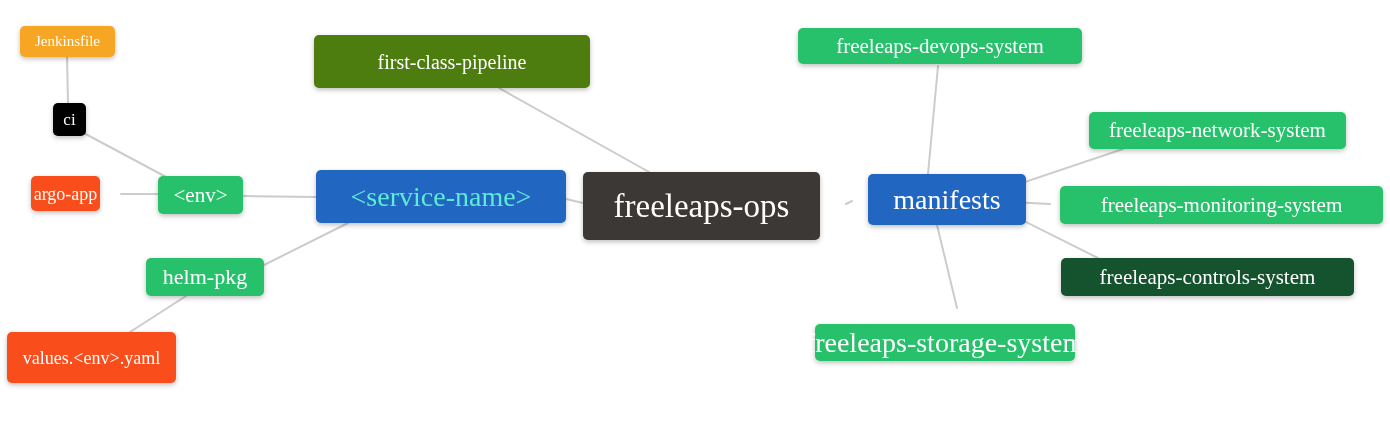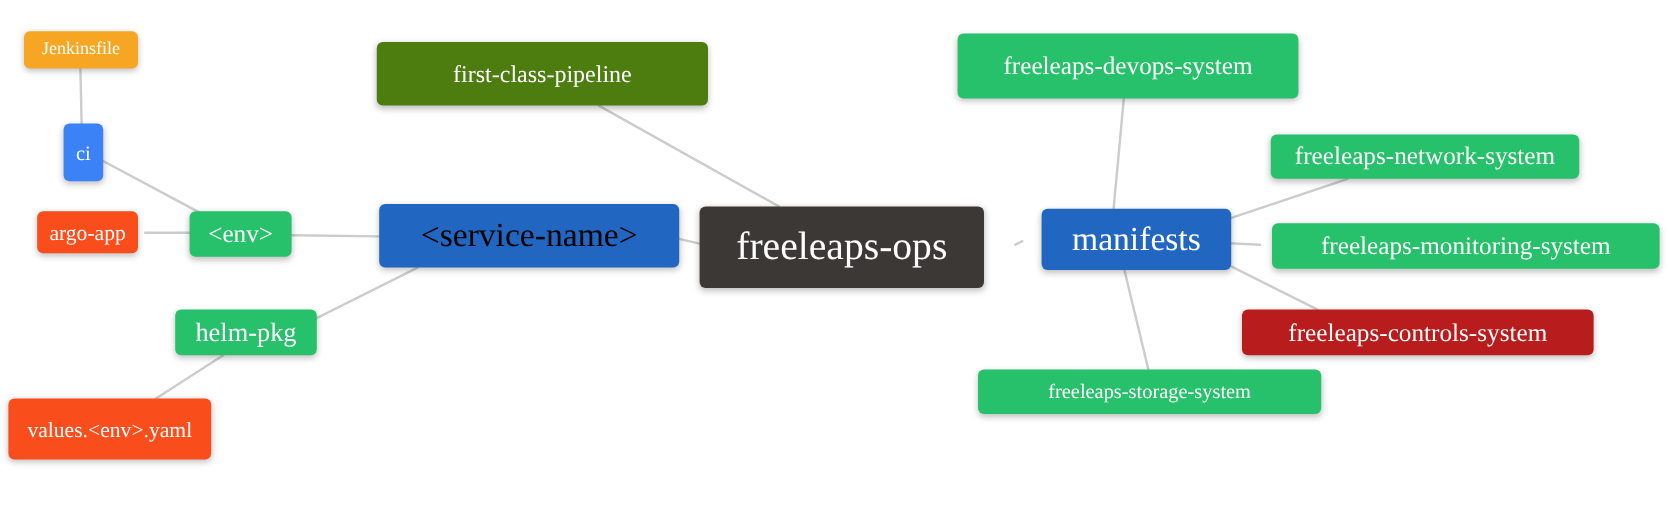--- a/index.html
+++ b/index.html
@@ -58,41 +58,41 @@
     <line x1="846" y1="204" x2="852" y2="201" stroke="#CCCCCC"></line>
     <line x1="928" y1="174" x2="938" y2="66" stroke="#CCCCCC"></line>
     <line x1="1010" y1="187" x2="1123" y2="149" stroke="#CCCCCC"></line>
     <line x1="1010" y1="202" x2="1050" y2="204" stroke="#CCCCCC"></line>
     <line x1="1010" y1="214" x2="1098" y2="258" stroke="#CCCCCC"></line>
     <line x1="937" y1="225" x2="957" y2="308" stroke="#CCCCCC"></line>
   </svg>
 
   <div class="node" style="left: 20px; top: 26px; width: 95px; height: 31px; font-size: 15px; background-color: rgb(247, 166, 35); color: rgb(255, 255, 255);">Jenkinsfile</div>
 
-  <div class="node" style="left: 53px; top: 103px; width: 33px; height: 48px; font-size: 17px; background-color: #3b82f6; color: rgb(255, 255, 255);">ci</div>
+  <div class="node" style="left: 53px; top: 103px; width: 33px; height: 33px; font-size: 17px; background-color: #000000; color: rgb(255, 255, 255);">ci</div>
 
-  <div class="node" style="left: 31px; top: 176px; width: 84px; height: 35px; font-size: 18px; background-color: rgb(249, 77, 28); color: rgb(255, 255, 255);">argo-app</div>
+  <div class="node" style="left: 31px; top: 176px; width: 69px; height: 35px; font-size: 18px; background-color: rgb(249, 77, 28); color: rgb(255, 255, 255);">argo-app</div>
 
   <div class="node" style="left: 158px; top: 176px; width: 85px; height: 38px; font-size: 21px; background-color: rgb(39, 193, 107); color: rgb(255, 255, 255);">&lt;env&gt;</div>
 
   <div class="node" style="left: 146px; top: 258px; width: 118px; height: 38px; font-size: 22px; background-color: rgb(39, 193, 107); color: rgb(255, 255, 255);">helm-pkg</div>
 
   <div class="node" style="left: 7px; top: 332px; width: 169px; height: 51px; font-size: 18px; background-color: rgb(249, 77, 28); color: rgb(255, 255, 255);">values.&lt;env&gt;.yaml</div>
 
   <div class="node" style="left: 314px; top: 35px; width: 276px; height: 53px; font-size: 20px; background-color: #4d7c0f; color: rgb(255, 255, 255);">first-class-pipeline</div>
 
-  <div class="node" style="left: 316px; top: 170px; width: 250px; height: 53px; font-size: 28px; background-color: rgb(33, 102, 192); color: #000000; text-align: center;">&lt;service-name&gt;</div>
+  <div class="node" style="left: 316px; top: 170px; width: 250px; height: 53px; font-size: 28px; background-color: rgb(33, 102, 192); color: #5eead4; text-align: center;">&lt;service-name&gt;</div>
 
   <div class="node" style="left: 583px; top: 172px; width: 237px; height: 68px; font-size: 33px; background-color: rgb(59, 56, 53); color: rgb(255, 255, 255);">freeleaps-ops</div>
 
   <div class="node" style="left: 852px; top: 174px; width: 158px; height: 51px; font-size: 28px; background-color: rgb(33, 102, 192); color: rgb(255, 255, 255); margin-left: 16px;">manifests</div>
 
-  <div class="node" style="left: 798px; top: 28px; width: 284px; height: 54px; font-size: 21px; background-color: rgb(39, 193, 107); color: rgb(255, 255, 255);">freeleaps-devops-system</div>
+  <div class="node" style="left: 798px; top: 28px; width: 284px; height: 36px; font-size: 21px; background-color: rgb(39, 193, 107); color: rgb(255, 255, 255);">freeleaps-devops-system</div>
 
-  <div class="node" style="left: 1059px; top: 112px; width: 257px; height: 37px; font-size: 21px; background-color: rgb(39, 193, 107); color: rgb(255, 255, 255);">freeleaps-network-system</div>
+  <div class="node" style="left: 1089px; top: 112px; width: 257px; height: 37px; font-size: 21px; background-color: rgb(39, 193, 107); color: rgb(255, 255, 255);">freeleaps-network-system</div>
 
   <div class="node" style="left: 1050px; top: 186px; width: 323px; height: 38px; font-size: 21px; background-color: rgb(39, 193, 107); color: rgb(255, 255, 255); margin-left: 10px;">freeleaps-monitoring-system</div>
 
-  <div class="node" style="left: 1035px; top: 258px; width: 293px; height: 38px; font-size: 21px; background-color: #b91c1c; color: rgb(255, 255, 255);">freeleaps-controls-system</div>
+  <div class="node" style="left: 1061px; top: 258px; width: 293px; height: 38px; font-size: 21px; background-color: #14532d; color: rgb(255, 255, 255);">freeleaps-controls-system</div>
 
-  <div class="node" style="left: 815px; top: 308px; width: 286px; height: 37px; font-size: 17px; background-color: rgb(39, 193, 107); color: rgb(255, 255, 255);">freeleaps-storage-system</div>
+  <div class="node" style="left: 815px; top: 324px; width: 260px; height: 37px; font-size: 28px; background-color: rgb(39, 193, 107); color: rgb(255, 255, 255);">freeleaps-storage-system</div>
 
 </div>
 
 </body></html>

